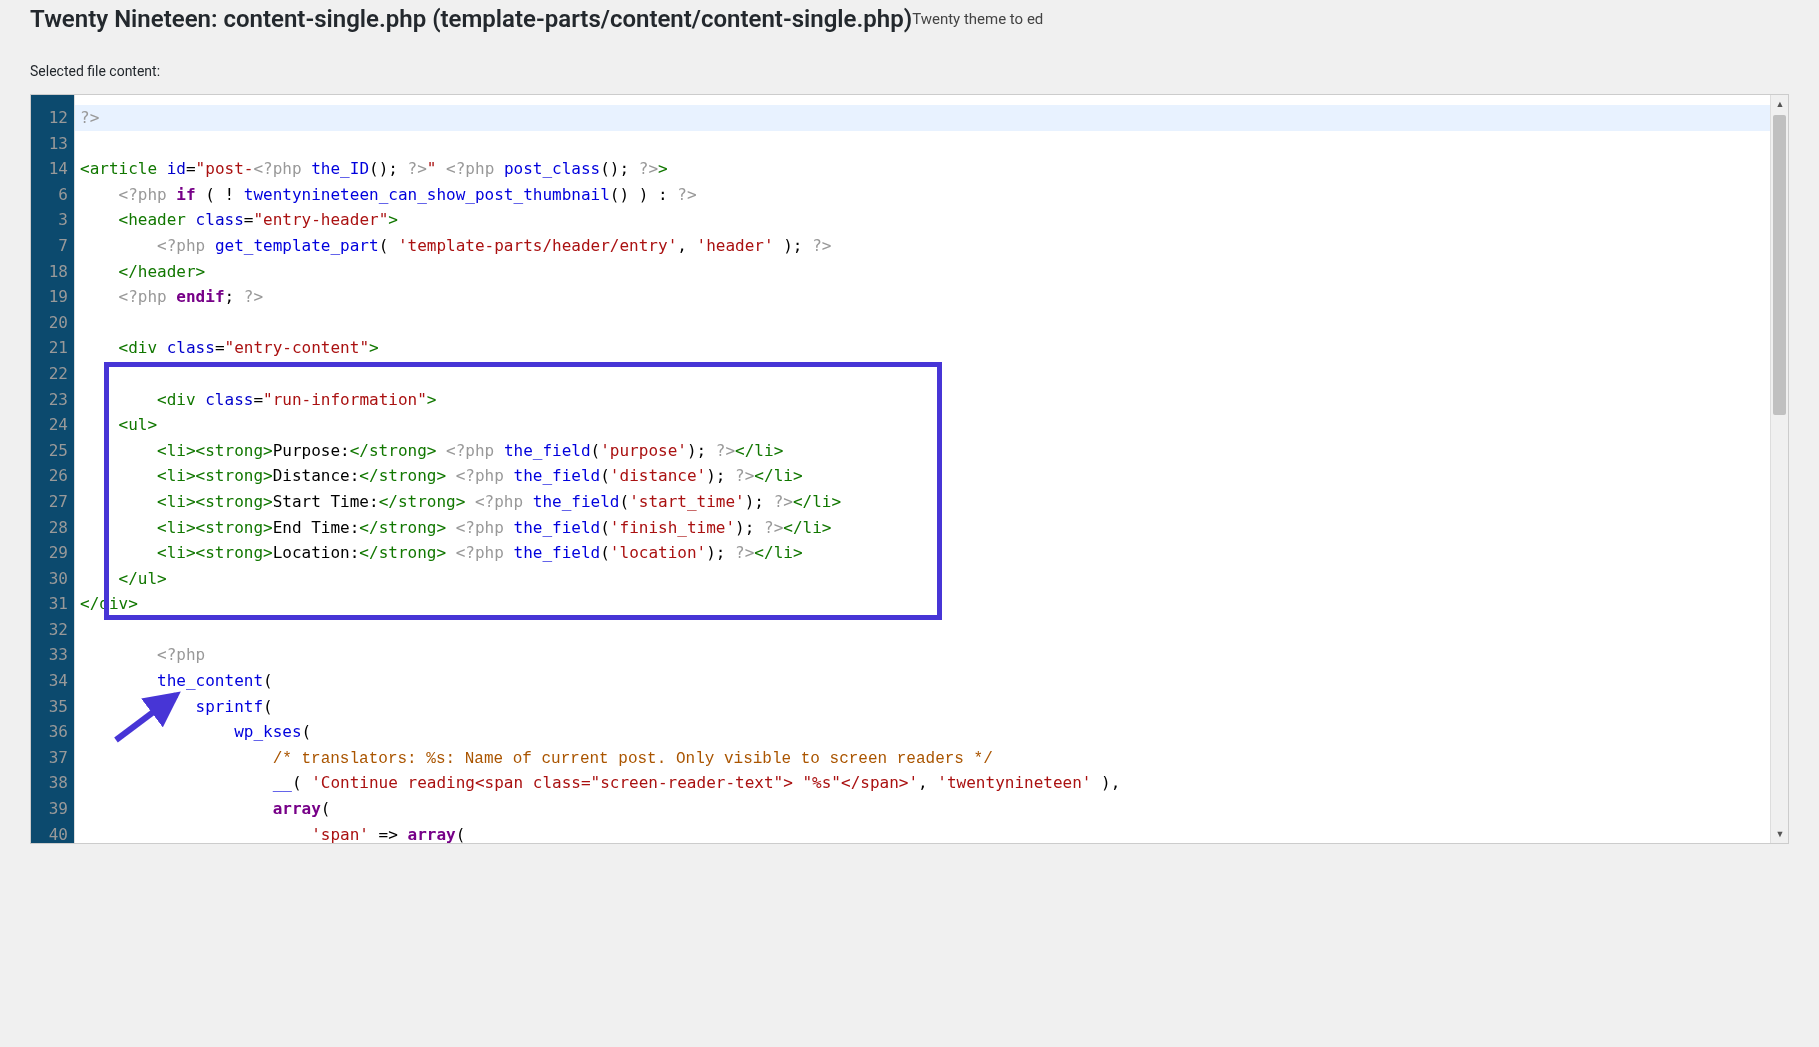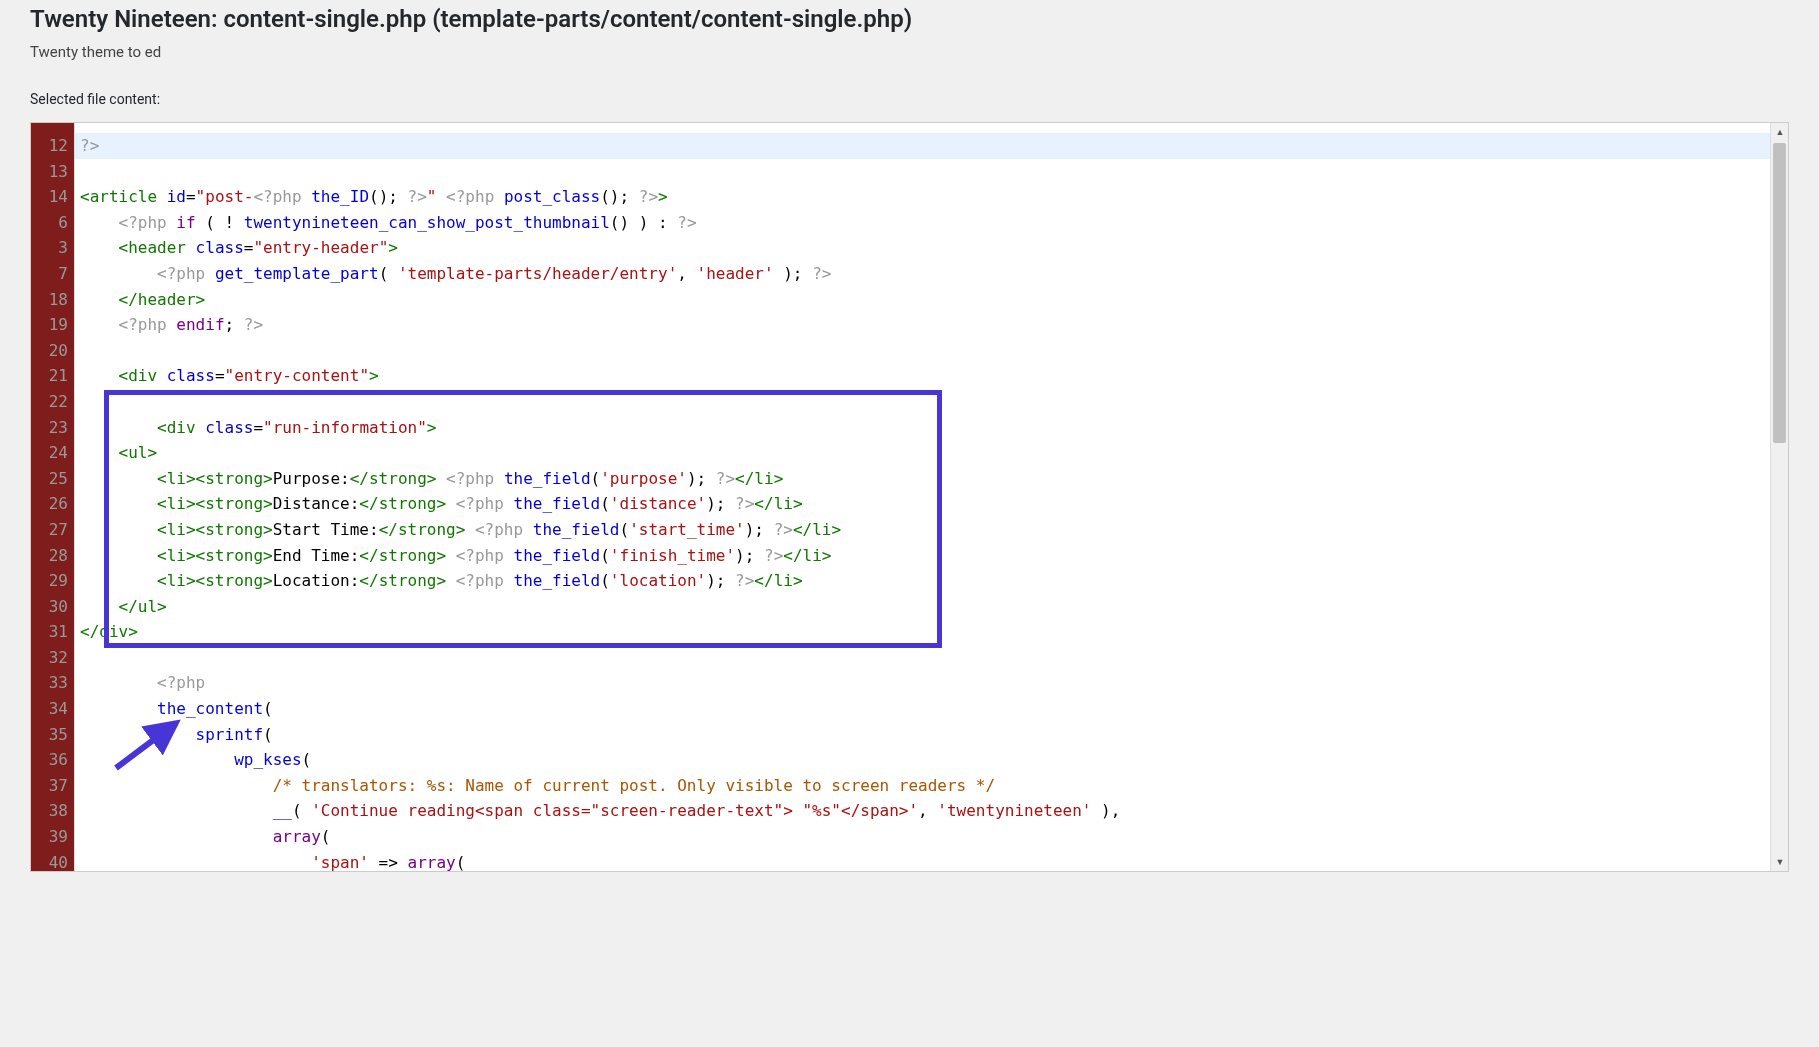--- a/index.html
+++ b/index.html
@@ -6,23 +6,22 @@
     body {
       font-family: -apple-system, BlinkMacSystemFont, "Segoe UI", Roboto, sans-serif;
       background: #f0f0f0;
       overflow: hidden;
       width: 1819px;
       height: 1047px;
     }
     .header {
       padding: 0 30px;
       display: flex;
-      justify-content: center;
+      justify-content: flex-start;
       align-items: flex-start;
-      flex-direction: column;
     }
     .page-title {
       font-size: 24px;
       font-weight: 600;
       color: #23282d;
       margin-top: 5px;
     }
     .theme-selector {
       font-size: 15px;
       color: #444;
@@ -42,44 +41,44 @@
     }
     .code-area {
       display: flex;
       font-family: Consolas, Monaco, monospace;
       font-size: 16px;
       line-height: 25.6px;
       height: 100%;
       overflow: hidden;
     }
     .gutter {
-      background: #7f1d1d;
+      background: #0c4a6e;
       border-right: 1px solid #ddd;
       text-align: right;
       padding: 10px 6px 10px 10px;
       color: #999;
       user-select: none;
       min-width: 44px;
     }
     .gutter-line { height: 25.6px; }
     .code-content {
       padding: 10px 5px;
       flex: 1;
       white-space: pre;
       position: relative;
     }
     .code-line { height: 25.6px; position: relative; }
     .code-line.active-line { background: #e8f2ff; margin-left:-5px; padding-left:5px; margin-right:-5px; padding-right:5px;}
     .tok-tag { color: #117700; }
     .tok-attr { color: #0000cc; }
     .tok-string { color: #aa1111; }
     .tok-php { color: #999; }
-    .tok-keyword { color: #770088; font-weight: normal; }
+    .tok-keyword { color: #770088; font-weight: bold; }
     .tok-func { color: #0000dd; }
-    .tok-comment { color: #aa5500; }
+    .tok-comment { color: #aa5500; font-family: Liberation Mono, monospace; }
     .highlight-box {
       position: absolute;
       border: 5px solid #4735d6;
       pointer-events: none;
       left: 73px;
       top: 267px;
       width: 838px;
       height: 258px;
       z-index: 10;
     }

